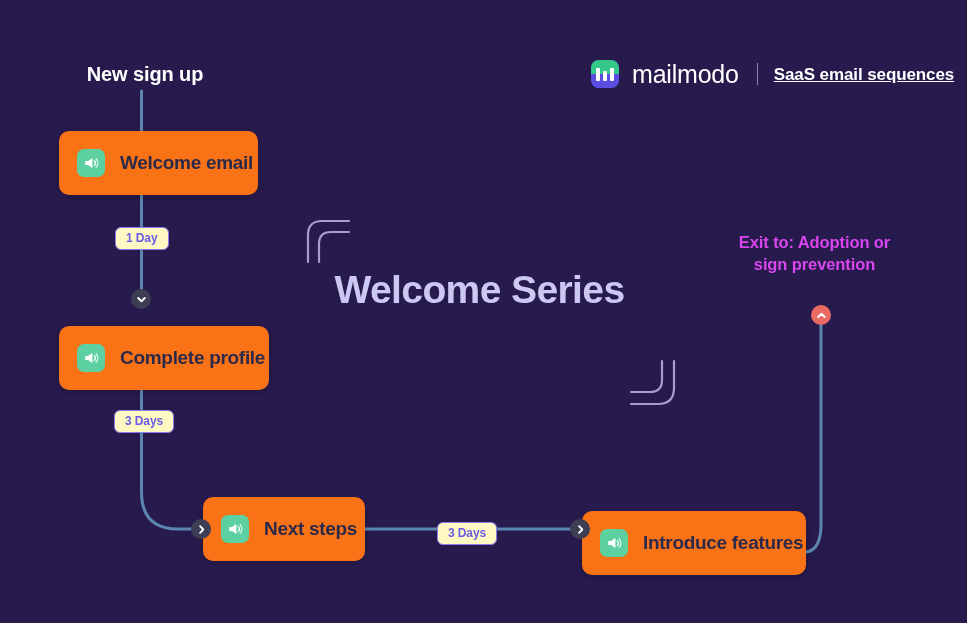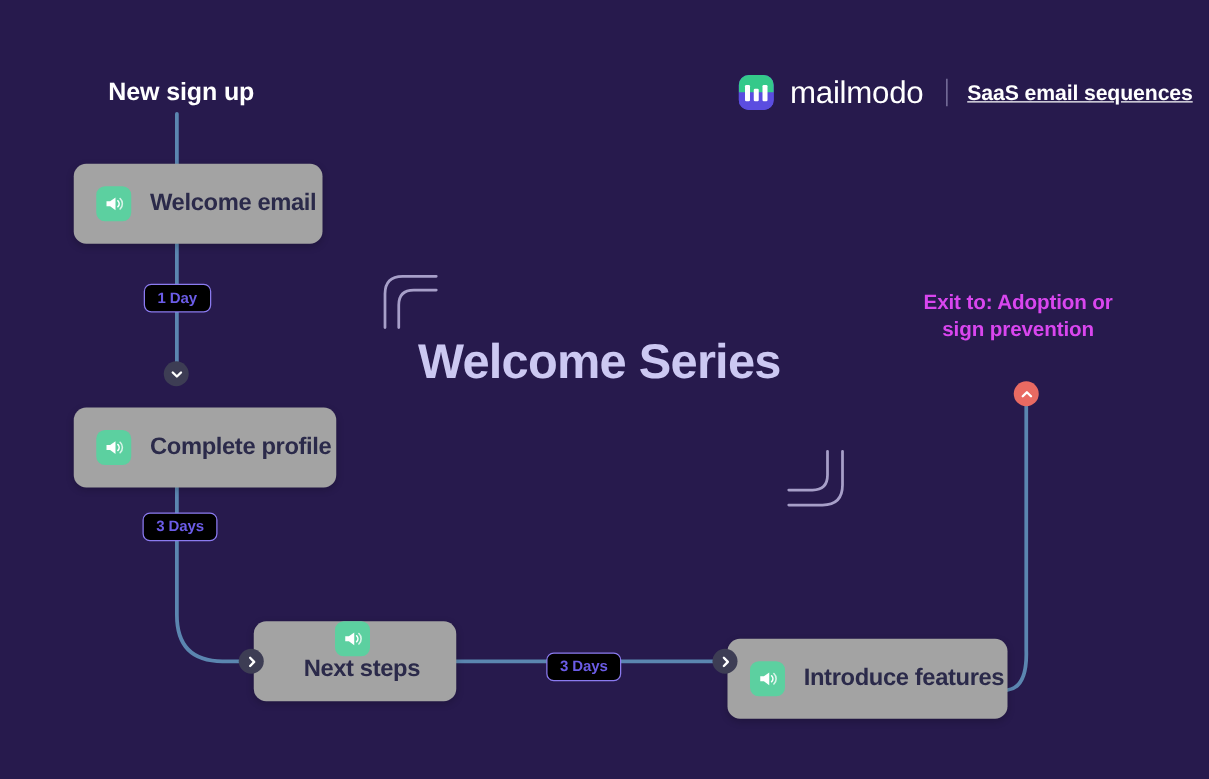--- a/index.html
+++ b/index.html
@@ -123,21 +123,21 @@
     color: #d946ef;
     font-size: 16.5px;
     font-weight: 700;
     line-height: 22px;
     letter-spacing: -0.1px;
   }
 
   
   .node {
     position: absolute;
-    background: #a3a3a3;
+    background: #f97316;
     border-radius: 10px;
     display: flex;
     align-items: center;
     height: 64px;
     box-sizing: border-box;
     padding: 0 22px 0 18px;
     box-shadow: 0 2px 6px rgba(0,0,0,0.18);
   }
   .node-icon {
     width: 28px;
@@ -154,27 +154,27 @@
     margin-left: 15px;
     color: #2b2a4a;
     font-size: 19px;
     font-weight: 700;
     letter-spacing: -0.3px;
     white-space: nowrap;
   }
 
   #node-welcome  { left: 59px;  top: 131px; width: 199px; }
   #node-profile  { left: 59px;  top: 298px; width: 210px; margin-top: 28px; }
-  #node-next     { left: 203px; top: 497px; width: 162px; flex-direction: column; }
+  #node-next     { left: 203px; top: 497px; width: 162px; }
   #node-features { left: 582px; top: 511px; width: 224px; }
 
   
   .delay-badge {
     position: absolute;
-    background: #000000;
+    background: #fef9c3;
     border: 1.5px solid #8b7bf0;
     border-radius: 6px;
     color: #6b5ce7;
     font-size: 12px;
     font-weight: 700;
     letter-spacing: -0.1px;
     padding: 4px 10px 5px;
     line-height: 1;
     white-space: nowrap;
   }

